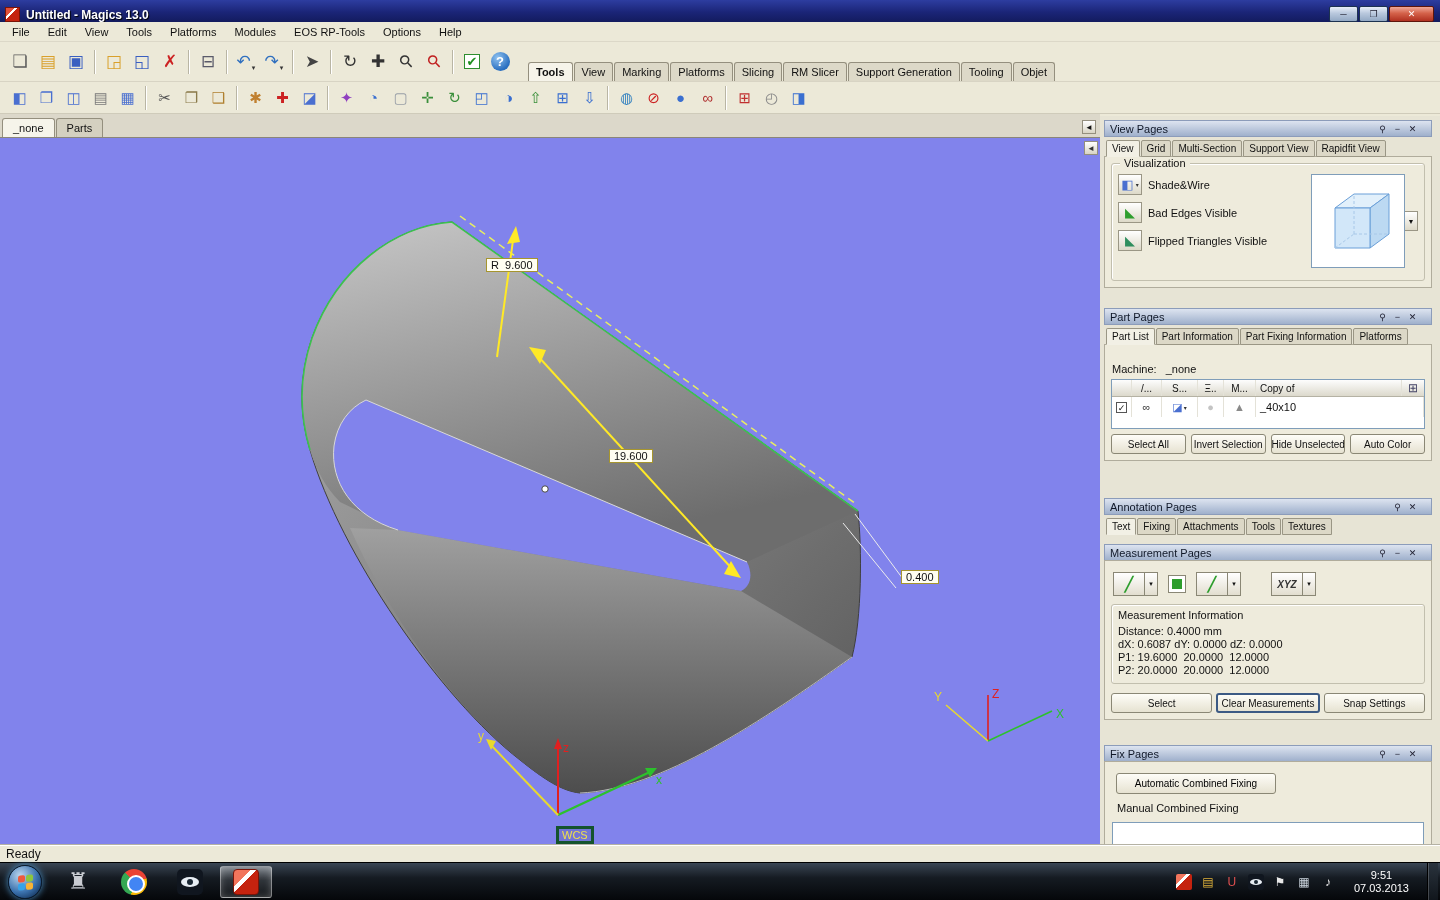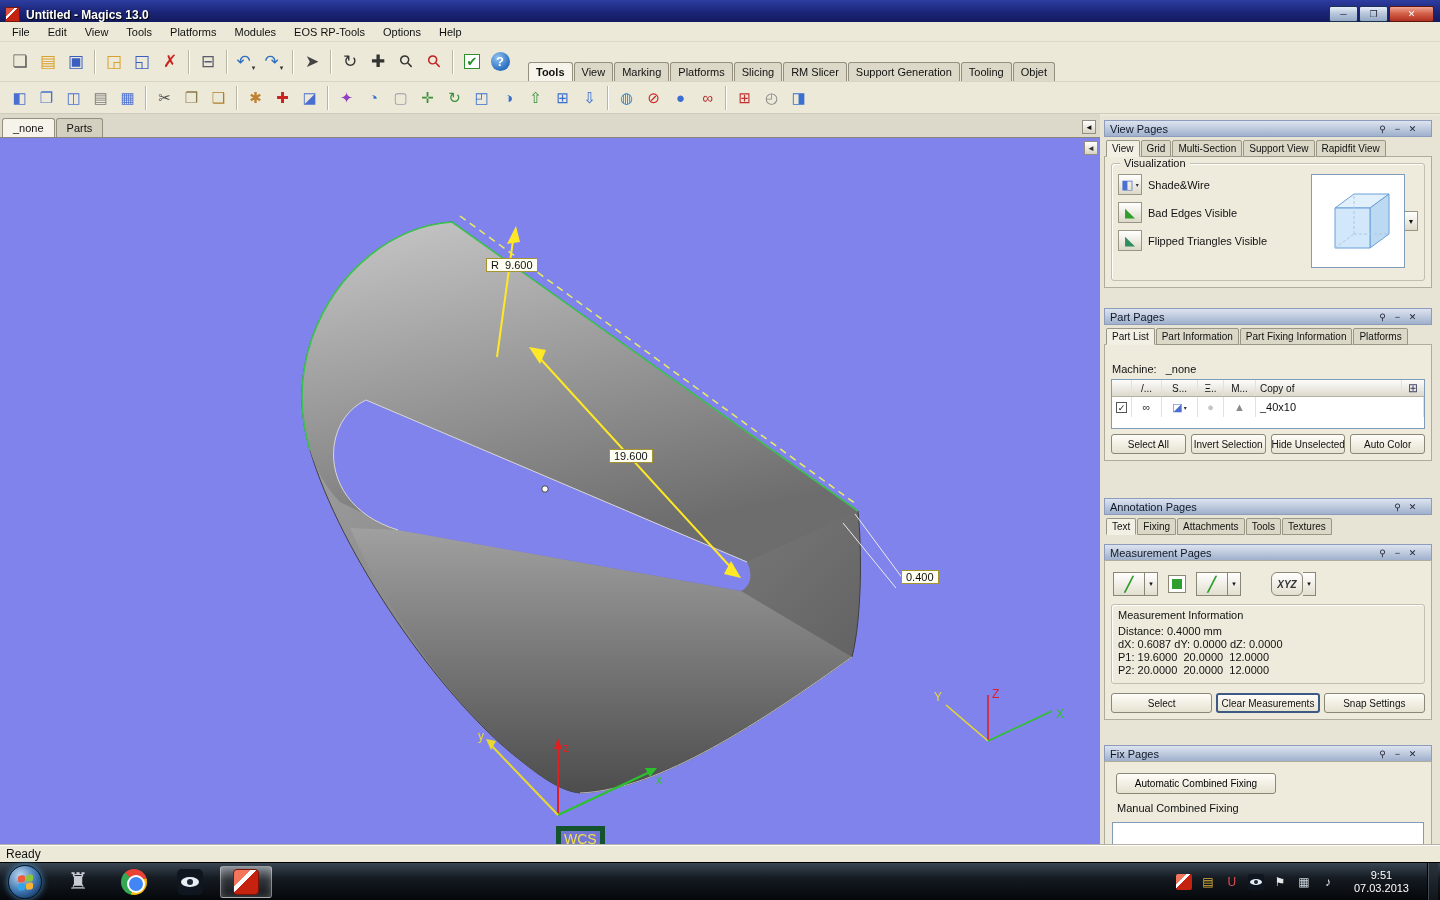--- a/index.html
+++ b/index.html
@@ -51,21 +51,21 @@
   .dtab{border:1px solid #948f7e;border-bottom:none;border-radius:3px 3px 0 0;background:#d4d0c0;
     padding:3px 10px;margin-right:1px;}
   .dtab.active{background:#f6f4ea;}
   .dtscroll{margin-left:auto;margin-bottom:3px;margin-right:4px;width:14px;height:14px;font-size:8px;
     border:1px solid #948f7e;background:linear-gradient(#fff,#d8d4c4);display:flex;align-items:center;justify-content:center;}
   
   .viewport{position:absolute;left:0;top:138px;width:1100px;height:707px;background:#8183ec;overflow:hidden;}
   .vp-collapse{position:absolute;right:2px;top:3px;width:14px;height:14px;font-size:8px;color:#333;
     border:1px solid #948f7e;background:linear-gradient(#fff,#d8d4c4);display:flex;align-items:center;justify-content:center;}
   .mlabel{position:absolute;background:#fffef2;border:1px solid #a6952e;padding:0 4px;font-size:11px;color:#111;white-space:pre;}
-  .wcslabel{position:absolute;border:5px solid #14532d;color:#f0e04a;padding:0 3px;font-size:14px;background:rgba(40,40,90,.15);}
+  .wcslabel{position:absolute;border:3px solid #14532d;color:#f0e04a;padding:0 3px;font-size:11px;background:rgba(40,40,90,.15);}
   
   .rightcol{position:absolute;left:1100px;top:116px;width:340px;height:729px;background:#e7e4d5;
     overflow:hidden;padding:4px 8px 0 4px;}
   .panel{position:relative;}
   .panel.view{height:176px;margin-bottom:12px;}
   .panel.part{height:180px;margin-bottom:10px;}
   .panel.anno{height:42px;margin-bottom:4px;}
   .panel.meas{height:196px;margin-bottom:5px;}
   .panel.fix{height:150px;}
   .phead{height:17px;display:flex;align-items:center;padding:0 12px 0 5px;
@@ -112,21 +112,21 @@
   
   .mtools{display:flex;align-items:center;margin:9px 0 8px 3px;}
   .mtool{width:32px;height:24px;border:1px solid #8a8775;background:linear-gradient(#fff,#e2decf);
     display:flex;align-items:center;justify-content:center;}
   .mtool .diag{color:#2e9e2e;font-weight:bold;font-size:14px;}
   .mtool-drop{width:13px;height:24px;border:1px solid #8a8775;border-left:none;font-size:7px;
     background:linear-gradient(#fff,#e2decf);display:flex;align-items:center;justify-content:center;}
   .gsqbtn{width:18px;height:18px;margin:0 10px;border:1px solid #8a8775;background:#fff;
     display:flex;align-items:center;justify-content:center;}
   .gsq{width:10px;height:10px;background:#2e9e2e;}
-  .xyzbtn{margin-left:30px;font-style:italic;font-weight:bold;font-size:10px;color:#333;border-radius:6px;}
+  .xyzbtn{margin-left:30px;font-style:italic;font-weight:bold;font-size:10px;color:#333;}
   .minfo{margin:0 1px;padding:4px 6px 6px;}
   .minfo-title{margin-bottom:4px;}
   .minfo-line{line-height:13px;white-space:pre;}
   .mbtnrow{display:flex;gap:4px;margin-top:9px;padding:0 1px;}
   
   .autofix-btn{display:block;width:160px;height:21px;margin:9px 0 0 6px;font-size:10px;
     background:linear-gradient(#fefdf8,#e6e2d1);border:1px solid #8a8775;border-radius:3px;}
   .manual-label{margin:8px 0 0 7px;}
   .cutbox{height:60px;background:#fff;border:1px solid #7f9db9;margin:8px 2px 0;}
   

